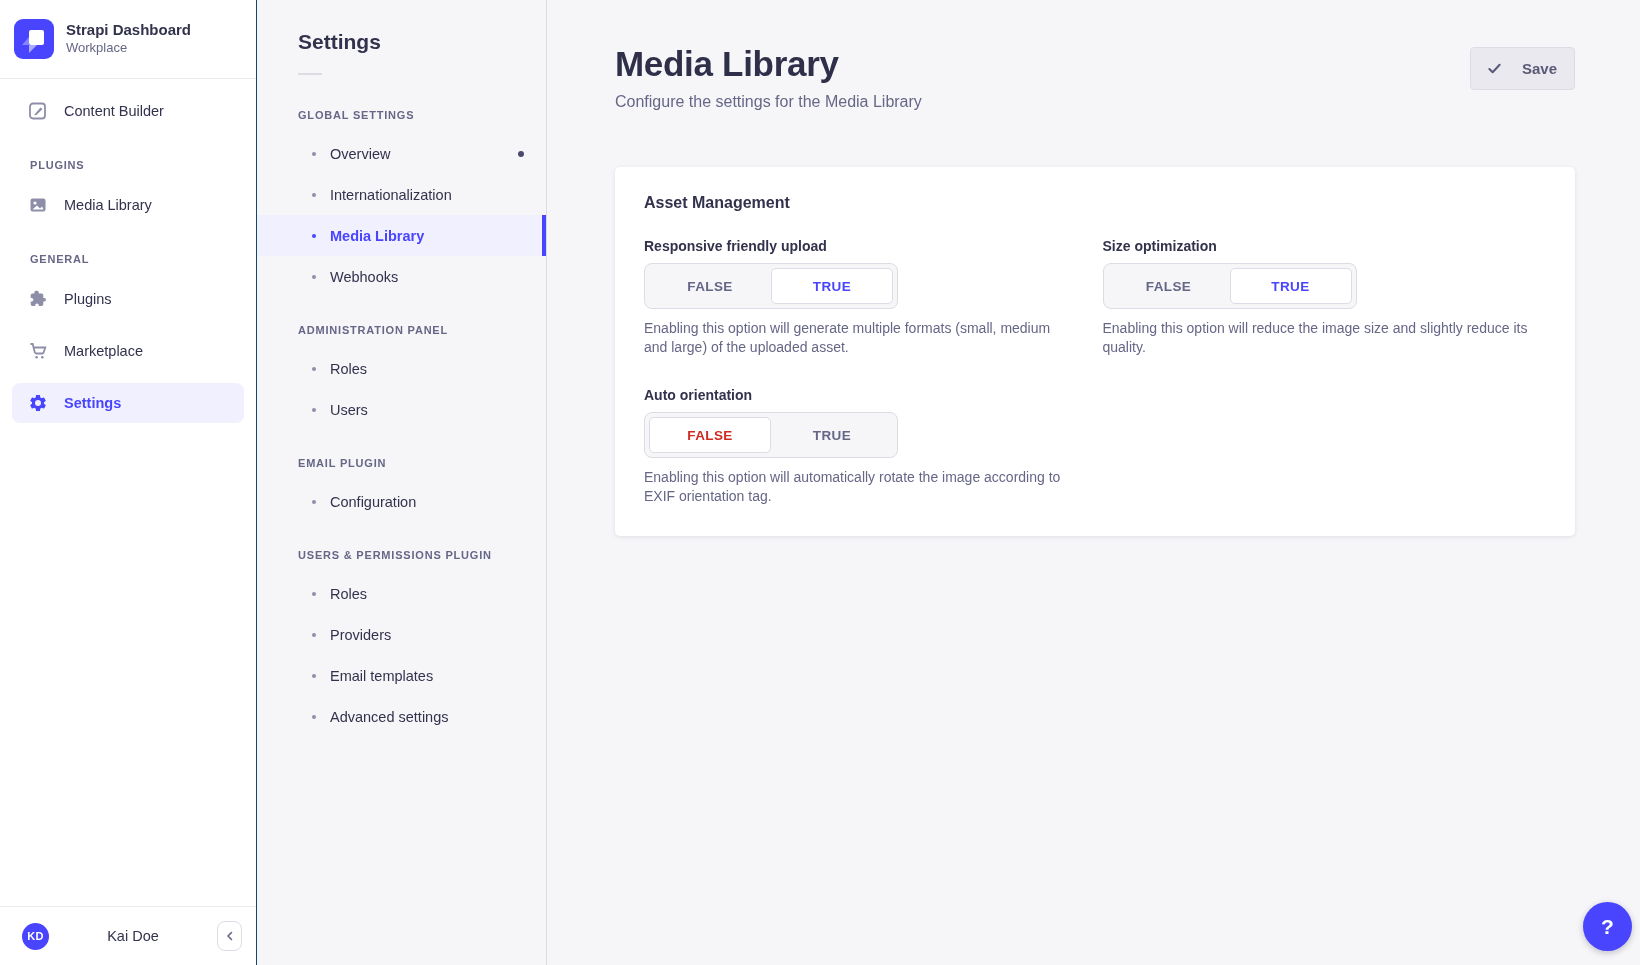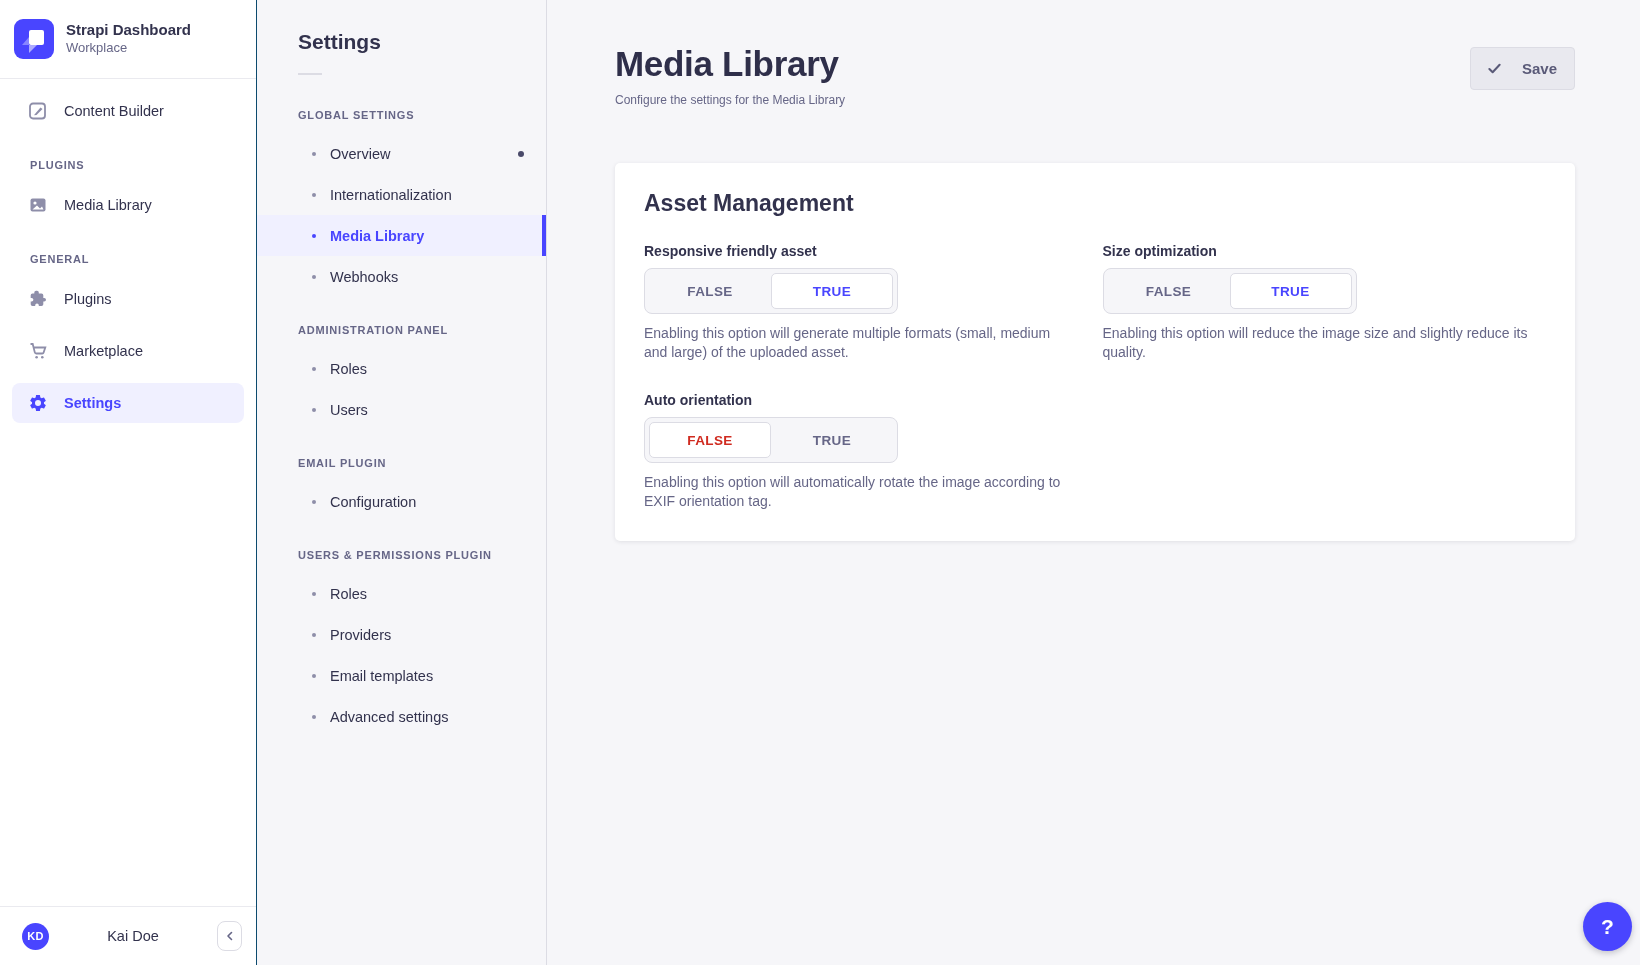--- a/index.html
+++ b/index.html
@@ -73,33 +73,33 @@
   .sub-item.active .bullet { background:#4945ff; }
   .sub-item.active::after {
     content:""; position:absolute; right:0; top:0; bottom:0; width:4px; background:#4945ff;
   }
   .notif-dot { width:6px; height:6px; border-radius:50%; background:#4a4a6a; margin-left:auto; }
 
   
   .main { flex:1; padding:0 65px 0 68px; position:relative; }
   .header-row { display:flex; justify-content:space-between; align-items:flex-start; margin-top:44px; }
   .page-title { font-size:35px; font-weight:bold; color:#2f2f4a; letter-spacing:-.3px; line-height:1.15; }
-  .page-subtitle { font-size:12px; color:#666687; margin-top:9px; }
+  .page-subtitle { font-size:16px; color:#666687; margin-top:9px; }
   .save-btn {
     display:flex; align-items:center; gap:21px;
     background:#e9e9ef; border:1px solid #dcdce4; border-radius:4px;
     padding:12px 17px; margin-top:3px;
     font-family:inherit; font-size:15px; font-weight:bold; color:#5a5a78; cursor:pointer;justify-content:space-between;
   }
   .card {
     margin-top:56px; background:#ffffff; border-radius:5px;
     box-shadow:0 1px 4px rgba(33,33,52,.1);
     padding:27px 30px 30px 29px;
   }
-  .card-title { font-size:23px; font-weight:600; color:#32324d; margin-bottom:26px; }
+  .card-title { font-size:16px; font-weight:600; color:#32324d; margin-bottom:26px; }
   .fields-grid { display:grid; grid-template-columns:1fr 1fr; column-gap:16px; row-gap:30px; }
   .field-label { font-size:14px; font-weight:bold; color:#32324d; margin-bottom:9px; }
   .toggle {
     width:254px; height:46px; display:flex; padding:4px;
     background:#f6f6f9; border:1px solid #dcdce4; border-radius:8px;
   }
   .seg {
     flex:1; display:flex; align-items:center; justify-content:center;
     background:transparent; border:1px solid transparent; border-radius:5px;
     font-family:inherit; font-size:13.5px; font-weight:bold; letter-spacing:.4px;
@@ -292,21 +292,21 @@
         </span>
         <span>Save</span>
       </button>
     </div>
 
     <section class="card">
       <h3 class="card-title">Asset Management</h3>
       <div class="fields-grid">
 
         <div class="field">
-          <div class="field-label">Responsive friendly asset</div>
+          <div class="field-label">Responsive friendly upload</div>
           <div class="toggle">
             <button class="seg">FALSE</button>
             <button class="seg selected sel-true">TRUE</button>
           </div>
           <p class="hint">Enabling this option will generate multiple formats (small, medium and large) of the uploaded asset.</p>
         </div>
 
         <div class="field">
           <div class="field-label">Size optimization</div>
           <div class="toggle">

